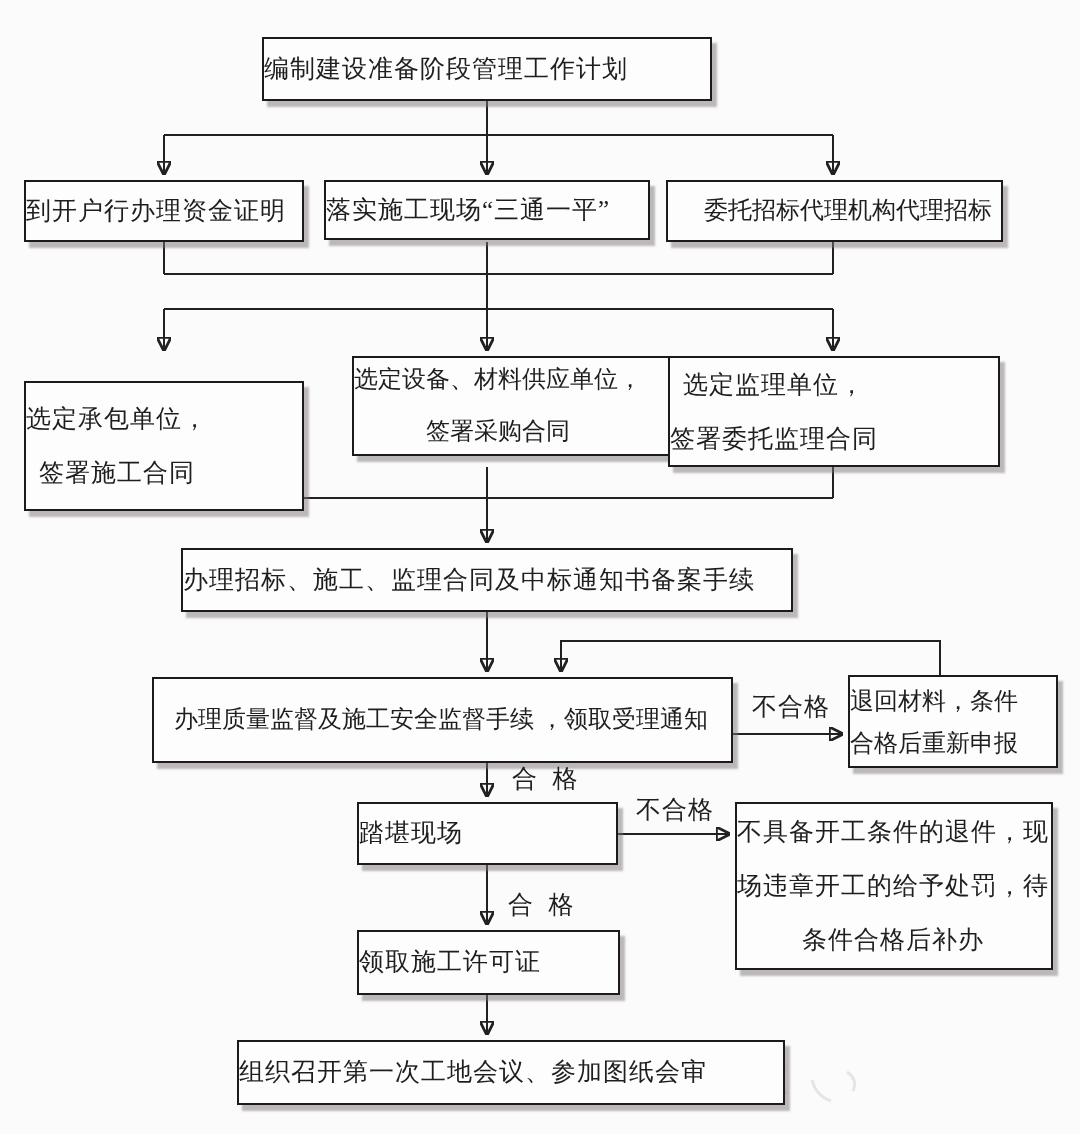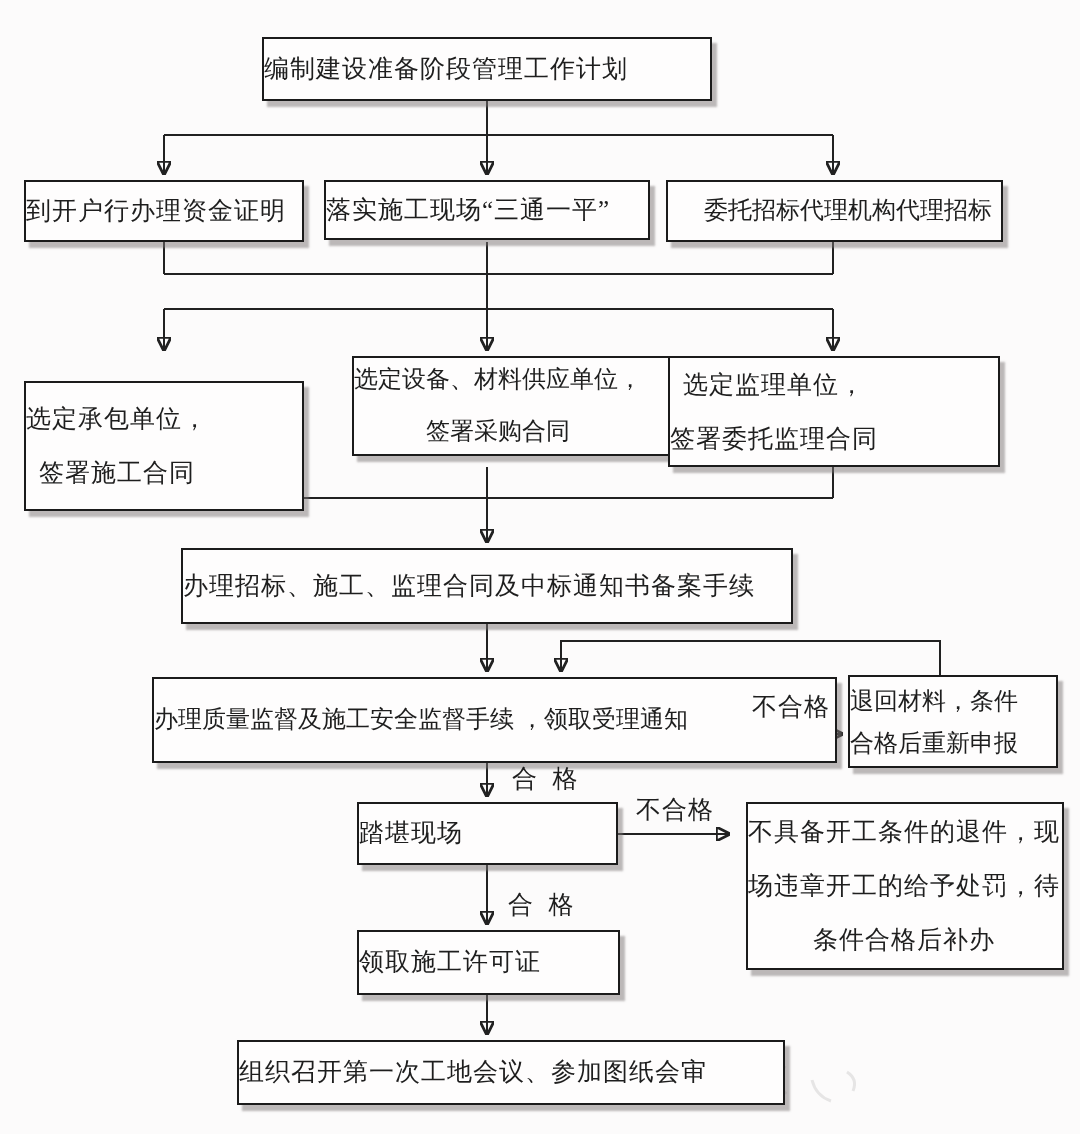--- a/index.html
+++ b/index.html
@@ -92,36 +92,36 @@
   </div>
   <div class="node lh2 fs24" style="left:324px;top:356px;width:326px;height:100px;margin-left:28px;">
     <span class="node-text">选定设备、材料供应单位，
 签署采购合同</span>
   </div>
   <div class="node lh2" style="left:668px;top:356px;width:332px;height:111px;">
     <span class="node-text">选定监理单位，
 签署委托监理合同</span>
   </div>
 
-  <div class="node" style="left:181px;top:548px;width:612px;height:76px;">
+  <div class="node" style="left:181px;top:548px;width:612px;height:64px;">
     <span class="node-text">办理招标、施工、监理合同及中标通知书备案手续</span>
   </div>
 
-  <div class="node fs24" style="left:152px;top:677px;width:685px;height:86px;">
+  <div class="node fs24" style="left:152px;top:677px;width:581px;height:86px;padding-left:20px;">
     <span class="node-text">办理质量监督及施工安全监督手续 ，领取受理通知</span>
   </div>
   <div class="node lh17" style="left:848px;top:675px;width:210px;height:93px;">
     <span class="node-text">退回材料，条件
 合格后重新申报</span>
   </div>
 
   <div class="node" style="left:357px;top:802px;width:261px;height:63px;">
     <span class="node-text">踏堪现场</span>
   </div>
-  <div class="node lh2" style="left:735px;top:802px;width:318px;height:168px;margin-left:11px;">
+  <div class="node lh2" style="left:735px;top:802px;width:318px;height:168px;">
     <span class="node-text">不具备开工条件的退件，现
 场违章开工的给予处罚，待
 条件合格后补办</span>
   </div>
 
   <div class="node" style="left:357px;top:930px;width:263px;height:65px;">
     <span class="node-text">领取施工许可证</span>
   </div>
 
   <div class="node" style="left:237px;top:1040px;width:548px;height:65px;">

